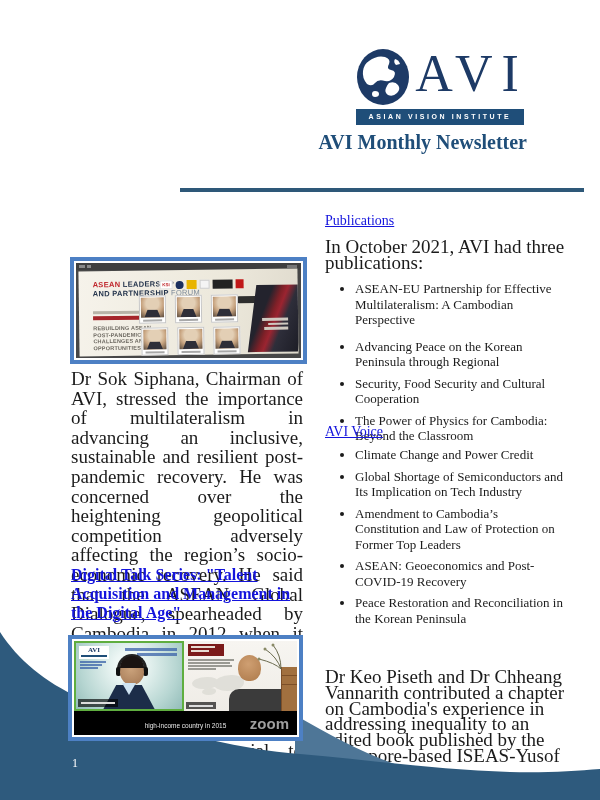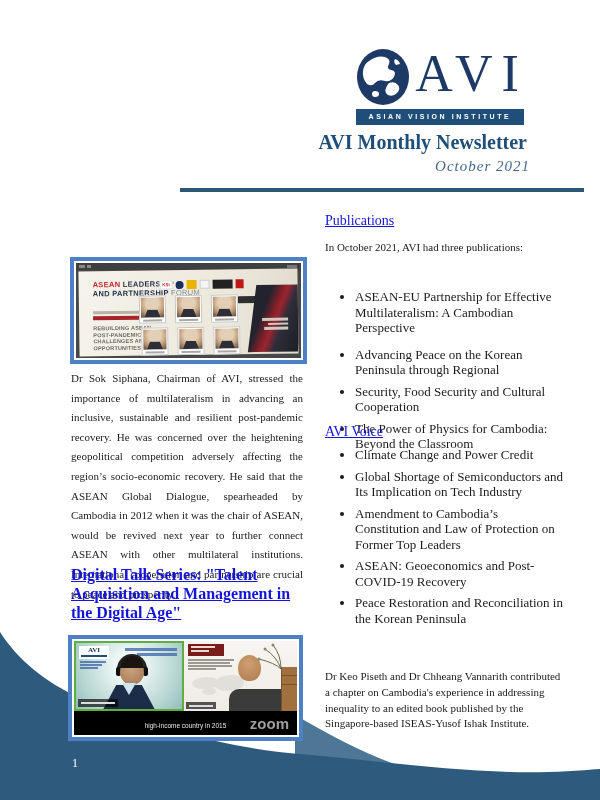--- a/index.html
+++ b/index.html
@@ -15,21 +15,21 @@
     letter-spacing:2.6px; text-align:center; line-height:16px; }
   .nl-title { position:absolute; left:180px; top:131px; width:347px; text-align:right;
     font-size:20px; font-weight:bold; color:#1f4e79; }
   .nl-date { position:absolute; left:180px; top:158px; width:350px; text-align:right;
     font-size:15px; font-style:italic; color:#44688e; letter-spacing:1px; }
   .rule { position:absolute; left:180px; top:188px; width:404px; height:4px; background:#2e5878; }
 
   
   .h-link { color:#1414dd; text-decoration:underline; font-weight:bold; font-size:16px; line-height:1.18; }
   .h-link-sm { color:#1414dd; text-decoration:underline; font-weight:normal; font-size:14px; }
-  .body-text { font-size:11px; color:#1b1b1b; }
+  .body-text { font-size:19px; color:#1b1b1b; }
 
   .col-left  { position:absolute; left:71px;  width:232px; }
   .col-right { position:absolute; left:325px; width:240px; }
 
   .h1-a { top:205px; }
   .para1 { top:369px; line-height:19.6px; text-align:justify; }
   .h2-a { top:566px; }
 
   .pub-title { top:213px; }
   .pub-intro { top:239px; line-height:16px; }
@@ -139,21 +139,20 @@
   <svg class="logo-globe" width="56" height="60" viewBox="0 0 56 60">
     <ellipse cx="28" cy="30" rx="26" ry="28" fill="#1d3a66"></ellipse>
     <path d="M14 14 q8 -6 16 -4 q6 2 4 7 q-3 5 2 6 q6 1 3 7 q-3 5 -9 4 q-7 -2 -10 2 q-3 4 -8 1 q-5 -6 -4 -13 q1 -7 6 -10z" fill="#fff"></path>
     <path d="M34 36 q6 -2 9 2 q3 4 -1 8 q-4 4 -9 2 q-4 -3 -2 -7 q1 -3 3 -5z" fill="#fff"></path>
     <path d="M20 44 q4 0 4 3 q0 3 -4 3 q-3 0 -3 -3 q0 -3 3 -3z" fill="#fff"></path>
     <path d="M40 12 q4 1 5 5 l-4 1 q-3 -3 -1 -6z" fill="#fff"></path>
   </svg>
   <div class="avi-acronym">AVI</div>
   <div class="banner">ASIAN VISION INSTITUTE</div>
   <div class="nl-title">AVI Monthly Newsletter</div>
-  <div class="nl-date">October 2021</div>
   <div class="rule"></div>
 
   <svg class="waves" viewBox="0 0 600 180">
     <path d="M295,95 C330,115 360,132 400,146 C450,156 520,157 600,152 L600,180 L295,180 Z" fill="#4e7697"></path>
     <path d="M0,12 C18,40 45,62 80,78 C150,106 225,128 300,134 C370,140 440,150 510,152 C545,153 575,151 600,149 L600,180 L0,180 Z" fill="#2e5a7d"></path>
   </svg>
   <div class="pagenum">1</div>
 
 
   <div class="figure fig1">
@@ -293,21 +292,21 @@
         </div>
       </div>
     </div>
   </div>
 
   <a class="col-right h-link-sm pub-title" href="#" style="position:absolute; display:inline-block; width:auto;">Publications</a>
 
   <div class="col-right body-text pub-intro" style="position:absolute;">In October 2021, AVI had three publications:</div>
 
   <ul class="col-right blist ul-pubs" style="position:absolute;">
-    <li style="margin-bottom:11px;margin-top:8px;">ASEAN-EU Partnership for Effective Multilateralism: A Cambodian Perspective</li>
+    <li style="margin-bottom:11px;">ASEAN-EU Partnership for Effective Multilateralism: A Cambodian Perspective</li>
     <li>Advancing Peace on the Korean Peninsula through Regional</li>
     <li>Security, Food Security and Cultural Cooperation</li>
     <li>The Power of Physics for Cambodia: Beyond the Classroom</li>
   </ul>
 
   <a class="col-right h-link-sm voice-title" href="#" style="position:absolute; display:inline-block; width:auto;">AVI Voice</a>
 
   <ul class="col-right blist ul-voice" style="position:absolute;">
     <li>Climate Change and Power Credit</li>
     <li>Global Shortage of Semiconductors and Its Implication on Tech Industry</li>

